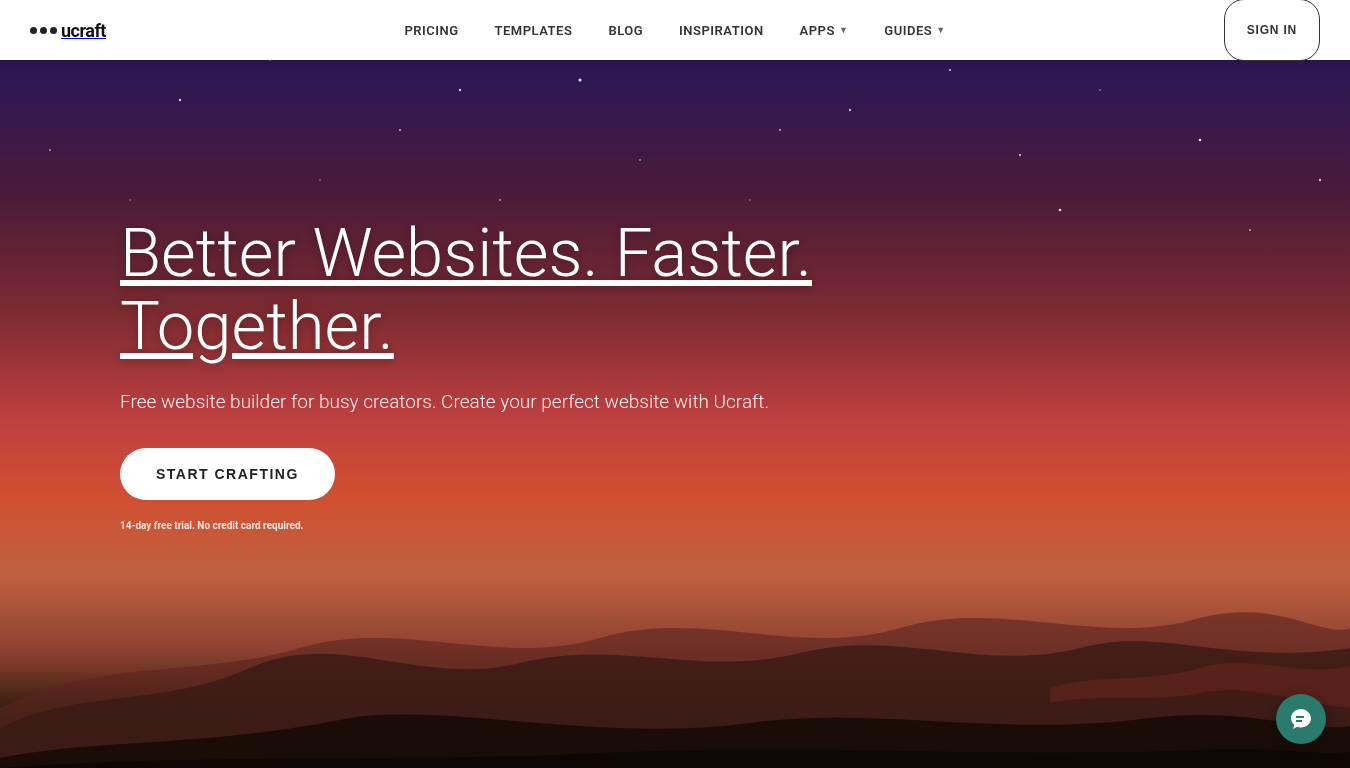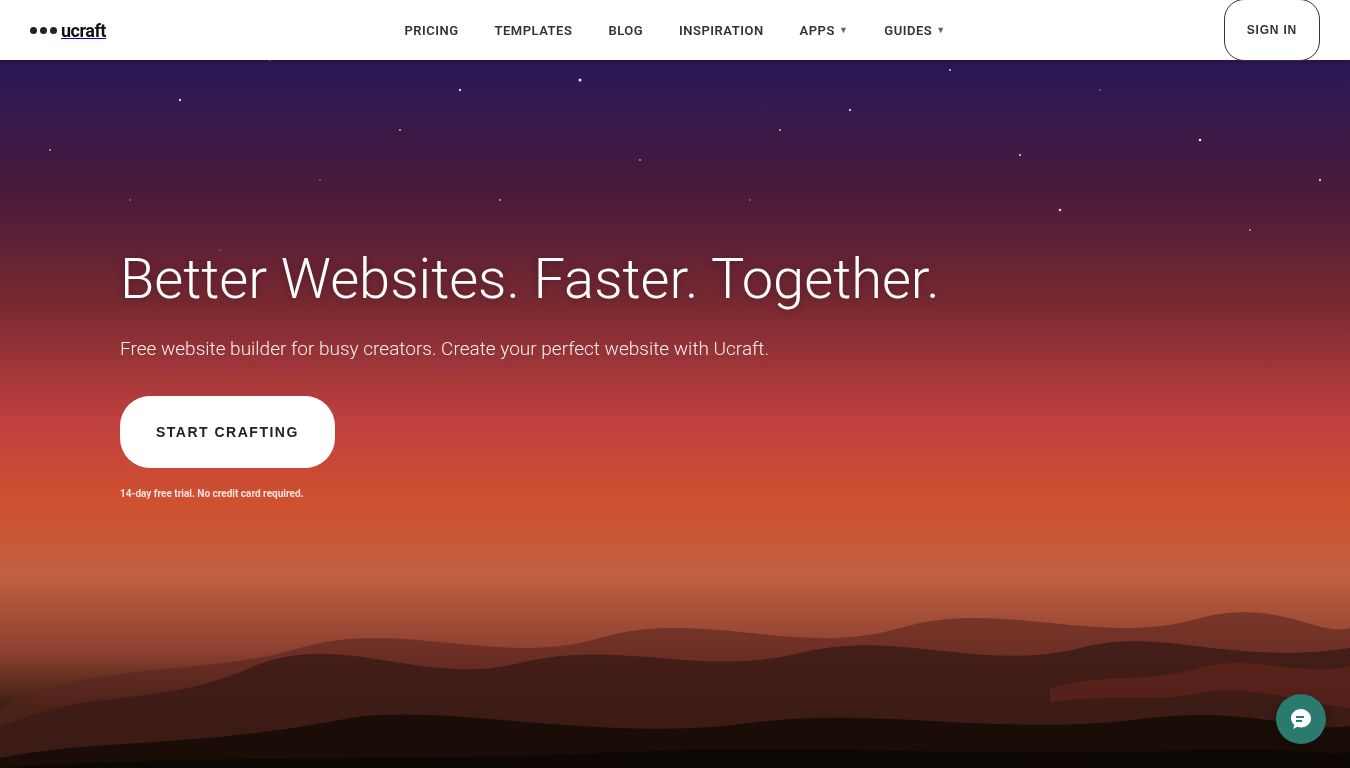--- a/index.html
+++ b/index.html
@@ -158,45 +158,46 @@
       right: 0;
       bottom: 0;
       display: flex;
       flex-direction: column;
       justify-content: center;
       padding: 0 120px;
       padding-bottom: 80px;
     }
 
     .hero-title {
-      font-size: 56px;
+      font-size: 67px;
       font-weight: 300;
       color: #fff;
       line-height: 1.1;
       max-width: 900px;
       margin-bottom: 24px;
       text-shadow: 0 1px 10px rgba(0,0,0,0.3);
+      text-decoration: underline;
     }
 
     .hero-subtitle {
       font-size: 19px;
       font-weight: 300;
       color: rgba(255,255,255,0.92);
       max-width: 860px;
       margin-bottom: 32px;
       line-height: 1.5;
     }
 
     .start-btn {
       display: inline-block;
       background: #fff;
       color: #222;
       border: none;
       border-radius: 30px;
-      padding: 28px 36px;
+      padding: 18px 36px;
       font-size: 14px;
       font-weight: 700;
       letter-spacing: 1.5px;
       text-transform: uppercase;
       cursor: pointer;
       width: fit-content;
       margin-bottom: 20px;
     }
 
     .trial-text {

